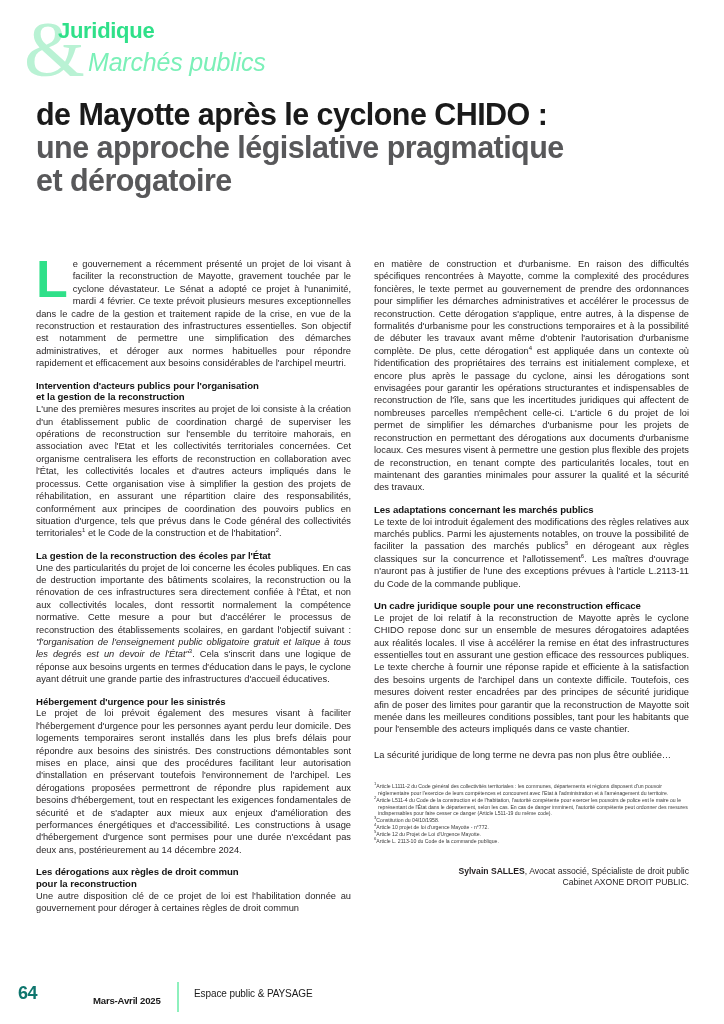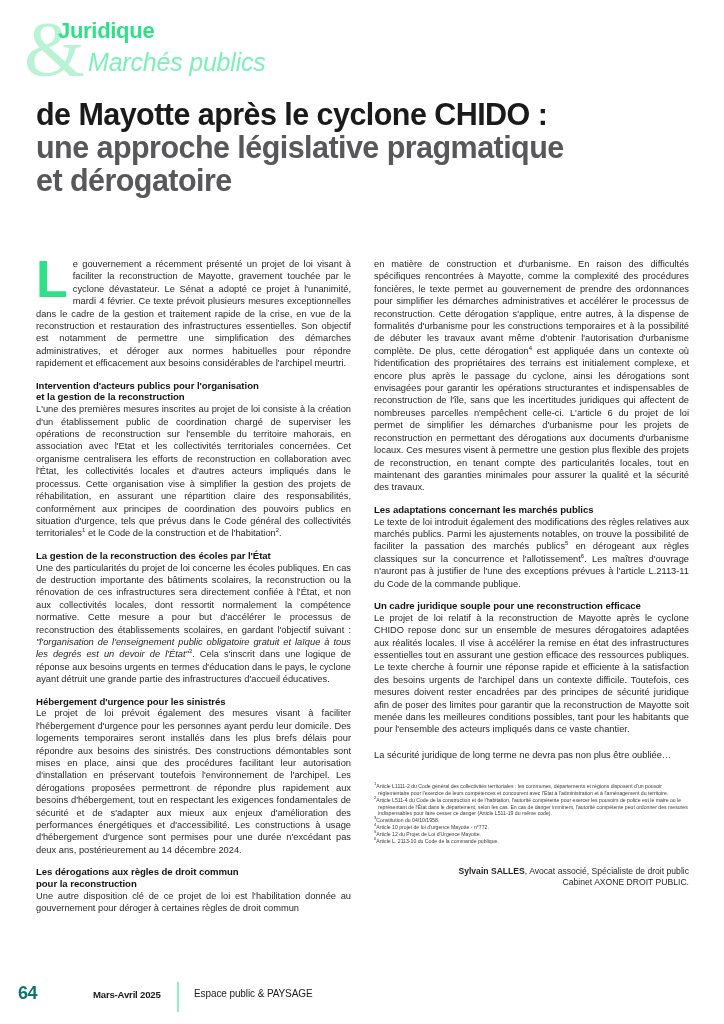--- a/index.html
+++ b/index.html
@@ -162,21 +162,21 @@
     left: 18px;
     top: 0px;
     font-size: 18px;
     font-weight: 700;
     color: #0f766e;
     letter-spacing: -0.5px;
   }
   .issue-date {
     position: absolute;
     left: 93px;
-    top: 6px;
+    top: 12px;
     font-size: 9.6px;
     font-weight: 700;
     color: #1a1a1a;
     letter-spacing: -0.2px;
   }
   .footer-rule {
     position: absolute;
     left: 177px;
     top: -1px;
     width: 1.6px;

